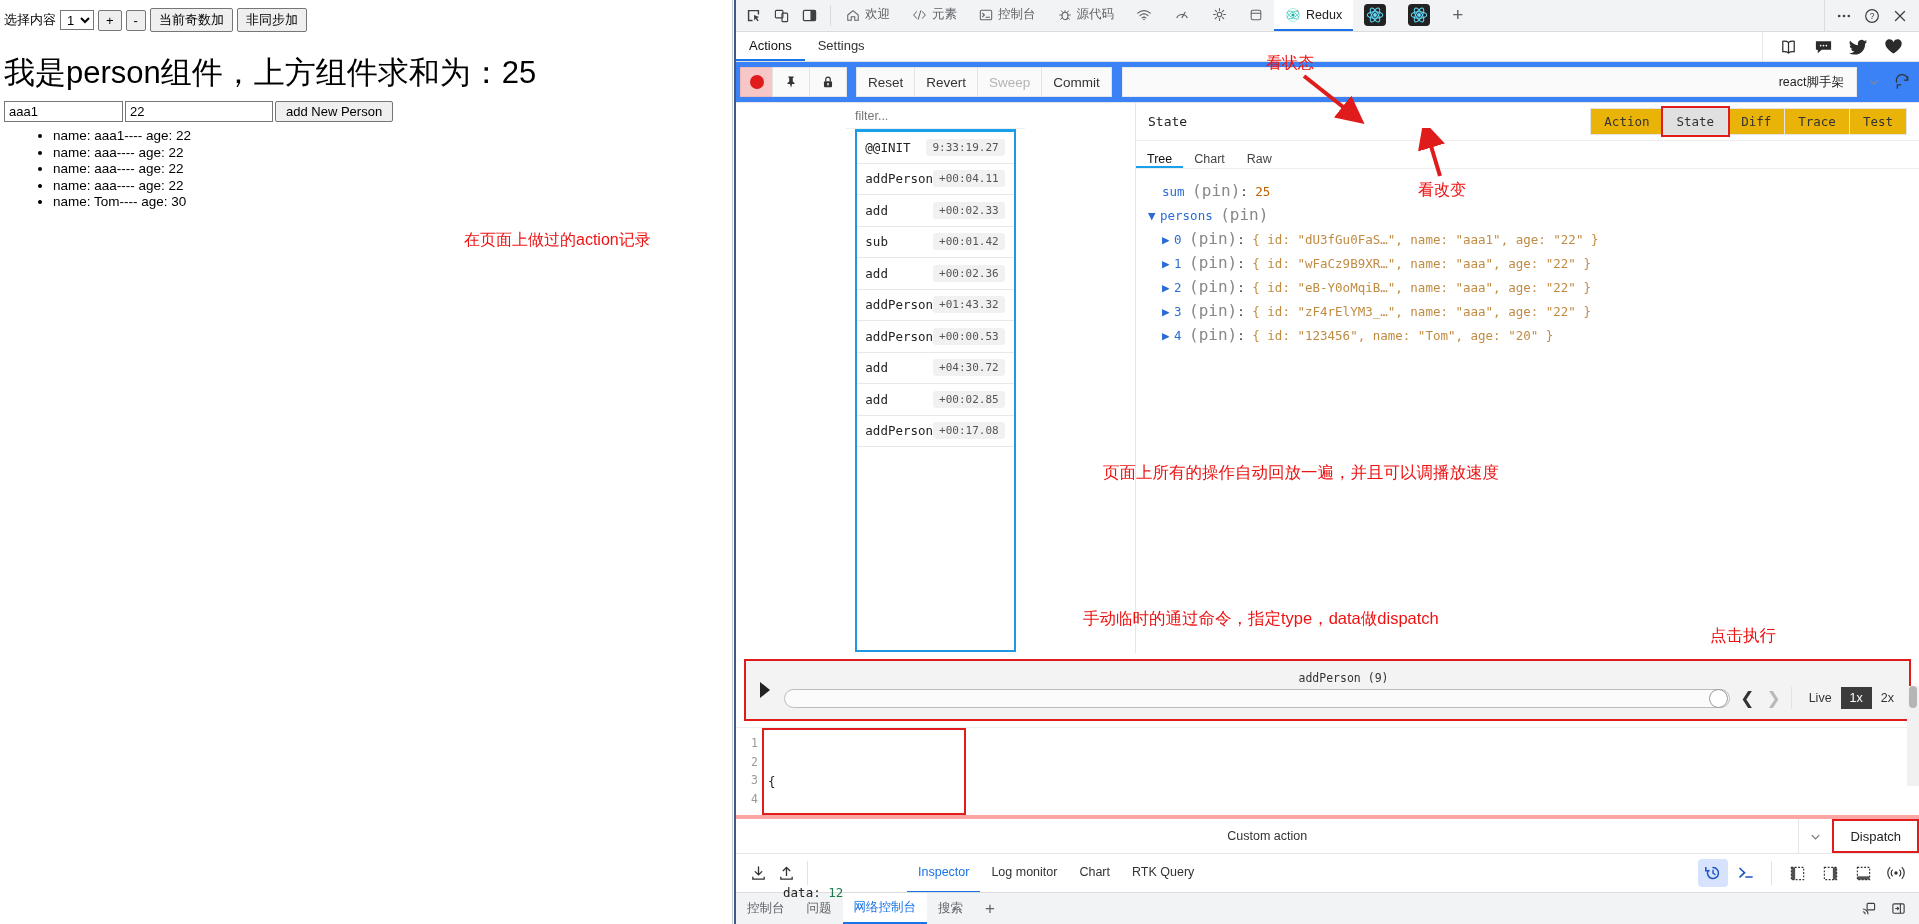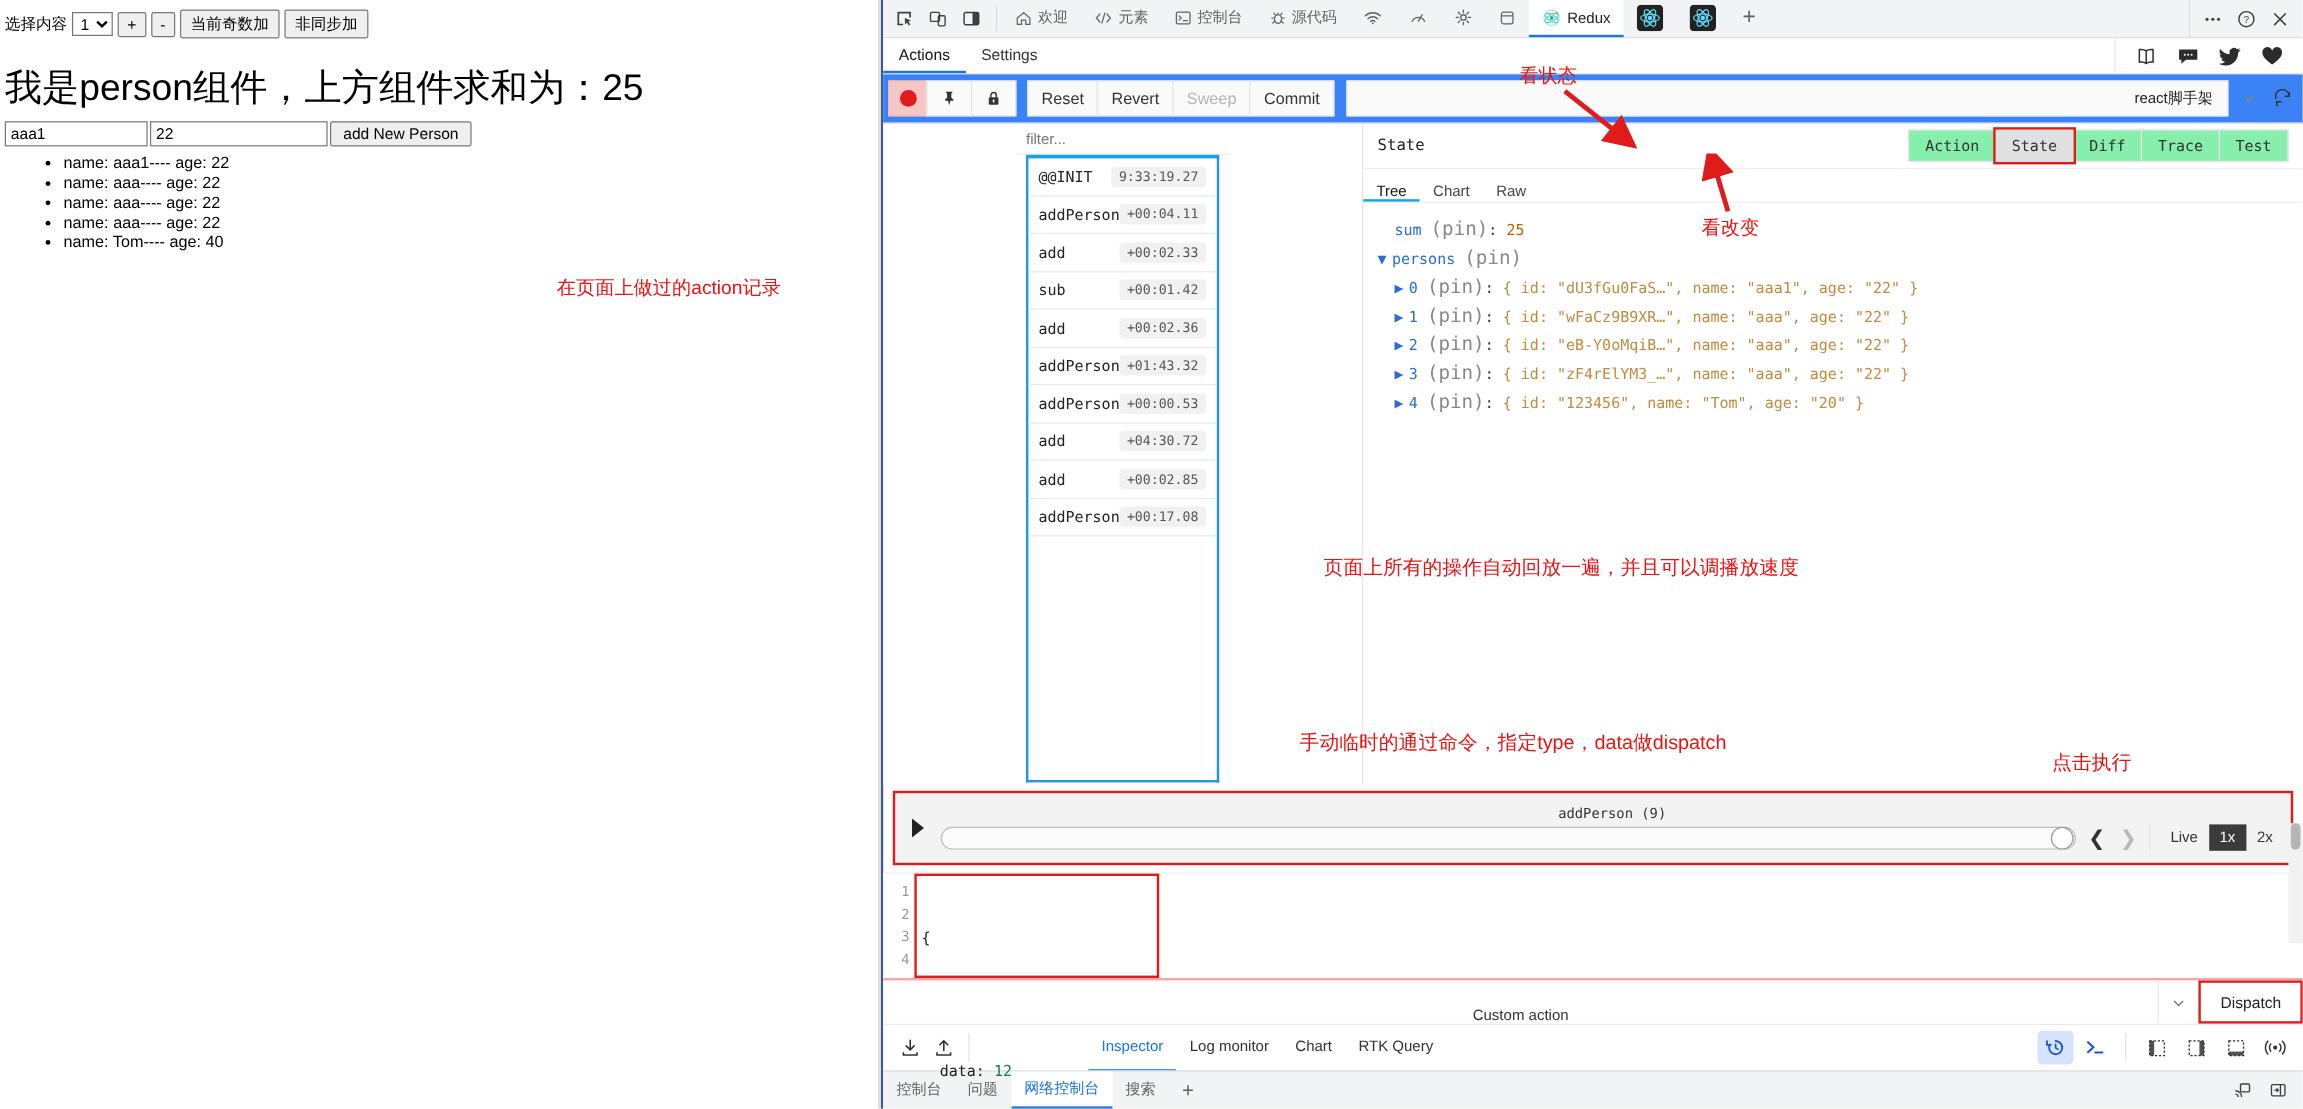--- a/index.html
+++ b/index.html
@@ -148,21 +148,21 @@
   
   #insp-head {
     height:38px; display:flex; align-items:center; padding:0 12px;
     border-bottom:1px solid #eee;
   }
   #insp-head .title { font-family:"DejaVu Sans Mono", monospace; font-size:13px; color:#222; }
   .seg { margin-left:auto; display:flex; }
   .seg .sg {
     padding:5px 13px; border:1px solid #e4e4e4; margin-left:-1px;
     font-family:"DejaVu Sans Mono", monospace; font-size:12.5px; color:#333;
-    background:#86efac; cursor:pointer;
+    background:#eab308; cursor:pointer;
   }
   .seg .sg.active { background:#e0e0e0; }
   .seg .sg.hl { outline:2px solid #e01b1b; outline-offset:0px; z-index:2; position:relative; }
   #insp-subtabs { height:28px; display:flex; align-items:flex-end; border-bottom:1px solid #eee; }
   .sub {
     padding:0 11px; display:flex; align-items:center; font-size:12.5px;
     color:#444; cursor:pointer; border-bottom:2px solid transparent;
   }
   .sub.active { color:#111; border-bottom:2px solid #18a0e8; }
   #tree {
@@ -212,21 +212,21 @@
     font-family:"DejaVu Sans Mono", monospace; font-size:12.5px; line-height:18.5px;
     padding:6px 10px 0 4px; color:#222; border:2px solid #e01b1b; width:204px;
     white-space:pre;
   }
   .cs-str { color:#b3441a; }
   .cs-num { color:#1a7a4a; }
   .cs-key { color:#222; }
 
   
   #custom-bar {
-    height:38px; display:flex; align-items:flex-end; border-top:2px solid #fca5a5;
+    height:38px; display:flex; align-items:center; border-top:4px solid #fca5a5;
     background:#fff; position:relative;
   }
   #custom-label { flex:1; text-align:center; font-size:12.5px; color:#333; }
   #caret-btn { width:34px; display:flex; align-items:center; justify-content:center;
                border-left:1px solid #e6e6e6; color:#777; cursor:pointer; height:100%; }
   #dispatch-btn {
     padding:0 16px; height:100%; display:flex; align-items:center; font-size:13px;
     color:#222; border:2px solid #e01b1b; cursor:pointer; background:#fff;
   }
 
@@ -287,21 +287,21 @@
     <input id="name-input" value="aaa1" style="">
     <input id="age-input" value="22" style="">
     <button>add New Person</button>
   </div>
 
   <ul id="person-list">
     <li>name: aaa1---- age: 22</li>
     <li>name: aaa---- age: 22</li>
     <li>name: aaa---- age: 22</li>
     <li>name: aaa---- age: 22</li>
-    <li>name: Tom---- age: 40</li>
+    <li>name: Tom---- age: 30</li>
   </ul>
 
   <div class="annot" style="left:464px; top:230px;">在页面上做过的action记录</div>
 </div>
 
 <div id="devtools">
 
   <div id="dt-topbar">
     <div class="tb-icons">
       <div class="tb-ico">

